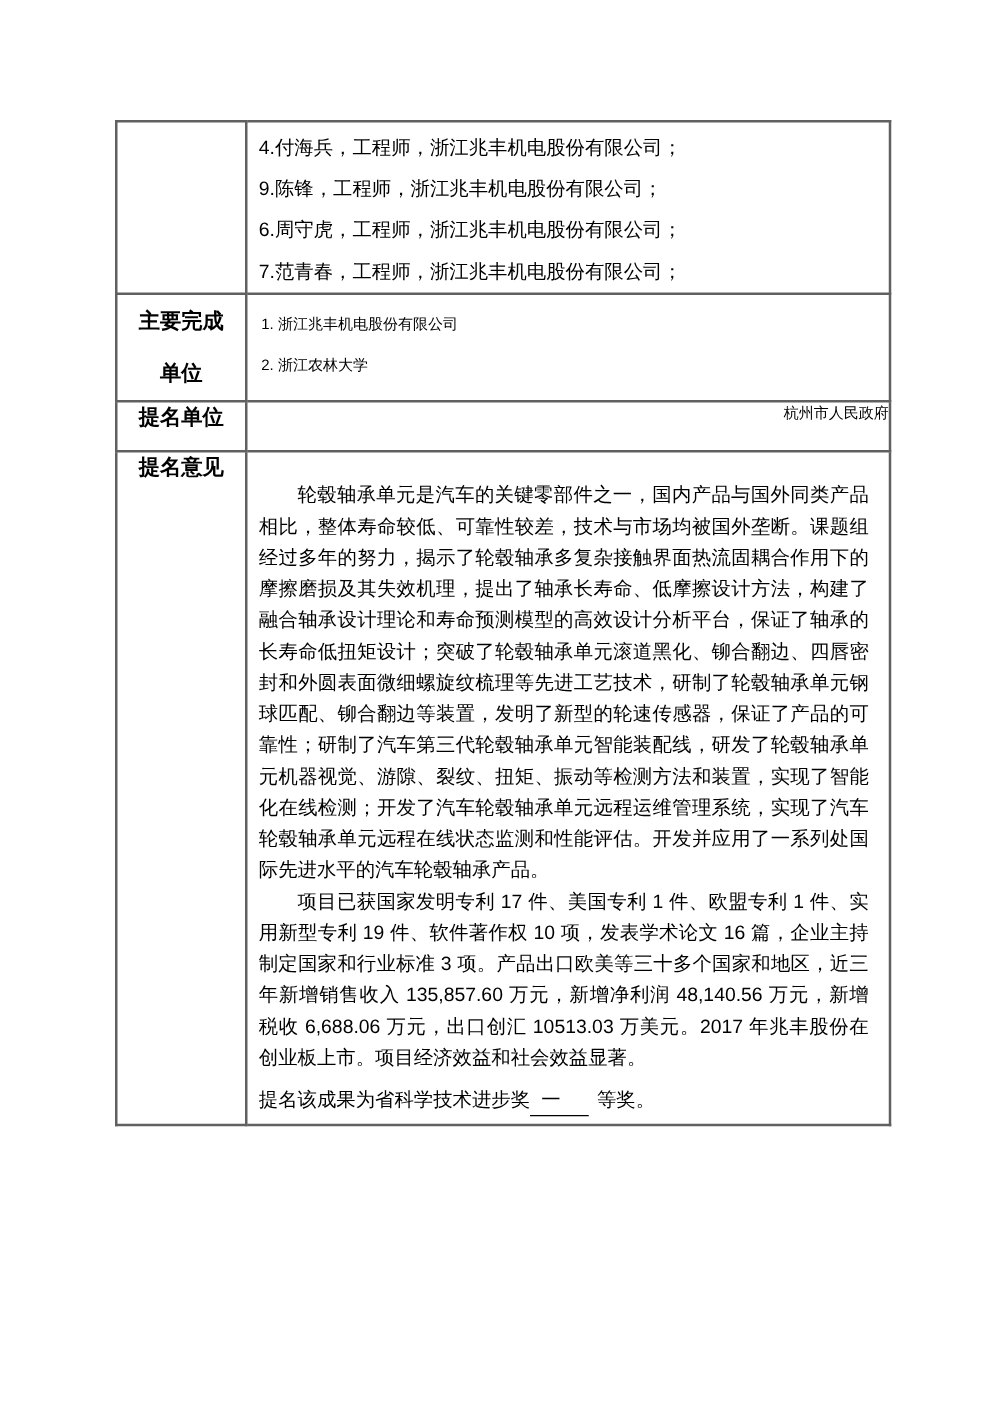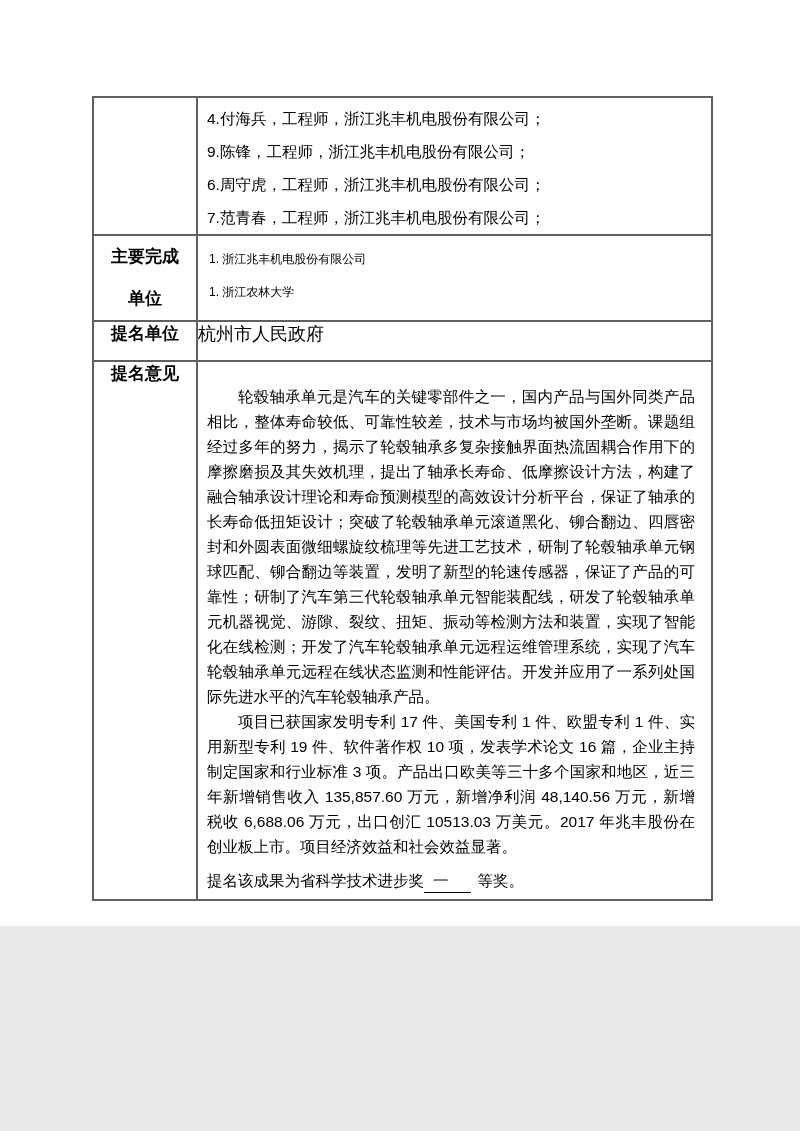--- a/index.html
+++ b/index.html
@@ -1,20 +1,20 @@
 <!DOCTYPE html>
 <html><head>
 <meta charset="utf-8">
 <style>
   * { margin: 0; padding: 0; box-sizing: border-box; }
   html, body { background: #e9e9e9; }
   .page {
     position: relative;
     width: 800px;
-    height: 926px;
+    height: 1131px;
     background: #ffffff;
     overflow: hidden;
     font-family: "Liberation Sans", "DejaVu Sans", sans-serif;
     color: #000000;
   }
   table.form {
     position: absolute;
     left: 92px;
     top: 96px;
     width: 619px;
@@ -51,22 +51,22 @@
   td.units-cell { padding: 7px 8px 0 11px; }
   .unit-line {
     font-size: 12px;
     line-height: 33px;
     white-space: nowrap;
   }
 
   
   td.nominator-cell {
     vertical-align: middle;
-    text-align: left;
-    font-size: 18px;
+    text-align: right;
+    font-size: 12px;
     font-family: Liberation Mono, monospace;
   }
 
   
   td.opinion-cell {
     padding: 22px 16px 6px 9px;
     font-size: 15.5px;
     line-height: 25px;
   }
   .opinion-para {
@@ -107,21 +107,21 @@
       </td>
     </tr>
 
     <tr>
       <td class="label-cell" style="height:82px;">
         <div class="label-two-line">主要完成</div>
         <div class="label-two-line">单位</div>
       </td>
       <td class="units-cell">
         <div class="unit-line">1. 浙江兆丰机电股份有限公司</div>
-        <div class="unit-line">1. 浙江农林大学</div>
+        <div class="unit-line">2. 浙江农林大学</div>
       </td>
     </tr>
 
     <tr>
       <td class="label-cell" style="height:40px;">提名单位</td>
       <td class="nominator-cell">杭州市人民政府</td>
     </tr>
 
     <tr>
       <td class="label-cell" style="height:500px;margin-left:16px;">提名意见</td>

